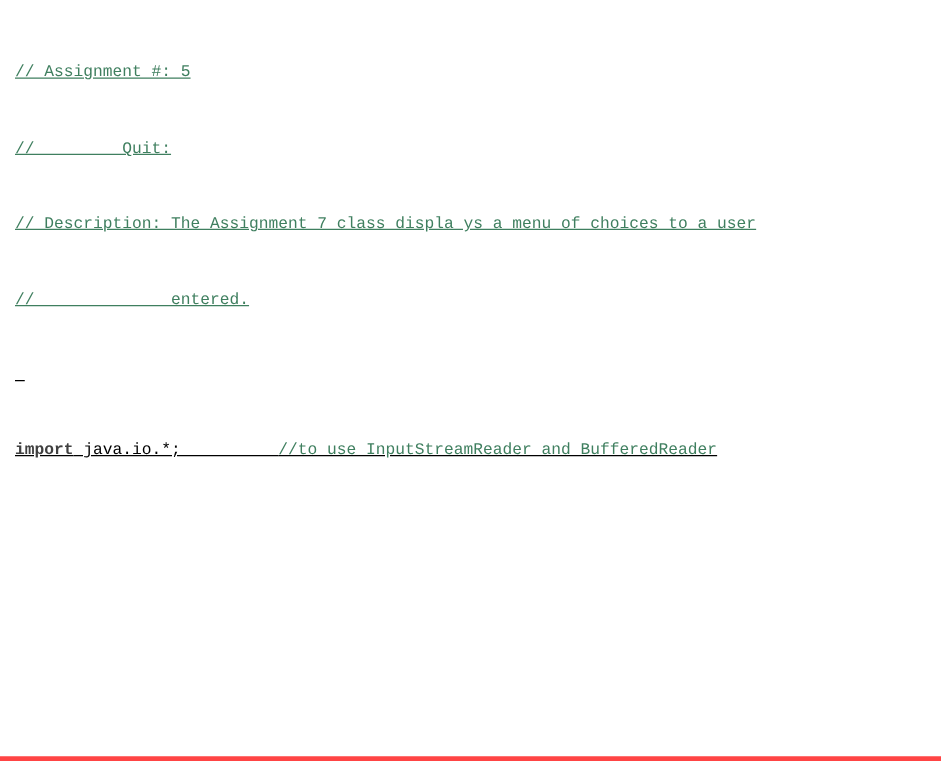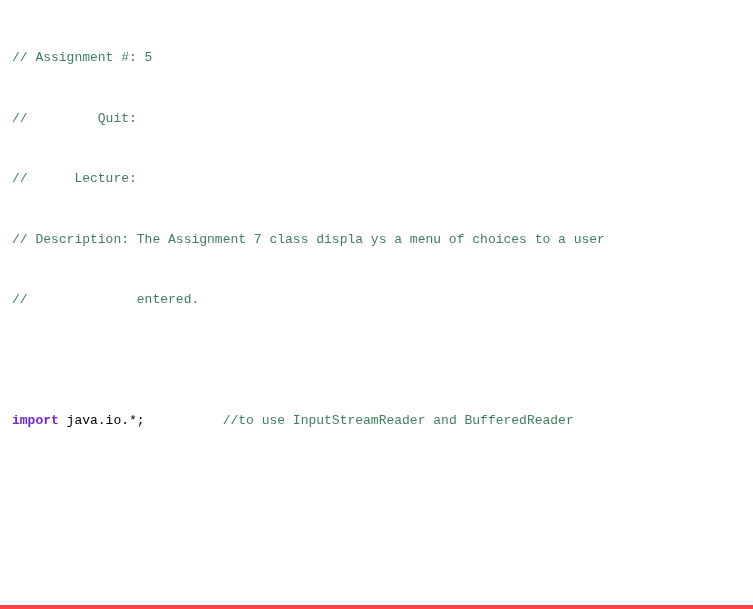--- a/index.html
+++ b/index.html
@@ -24,45 +24,45 @@
       line-height: 1.55;
       white-space: pre;
       tab-size: 4;
     }
 
     .comment {
       color: #3f7f5f;
     }
 
     .keyword {
-      color: #6d28d9;
+      color: #404040;
       font-weight: bold;
     }
 
     .line {
       display: block;
       white-space: pre;
+      text-decoration: underline;
     }
 
     .bottom-bar {
       position: fixed;
       bottom: 0;
       left: 0;
       width: 753px;
       height: 4px;
       background-color: #ff4444;
     }
   </style>
 </head>
 <body>
 
 <div class="code-container">
   <span class="line comment">// Assignment #: 5</span>
   <span class="line comment">//         Quit:</span>
-  <span class="line comment">//      Lecture:</span>
   <span class="line comment">// Description: The Assignment 7 class displa ys a menu of choices to a user</span>
   <span class="line comment">//              entered.</span>
   <span class="line"> </span>
   <span class="line"><span class="keyword">import</span> java.io.*;          <span class="comment">//to use InputStreamReader and BufferedReader</span></span>
   
   
   
   
   
   

